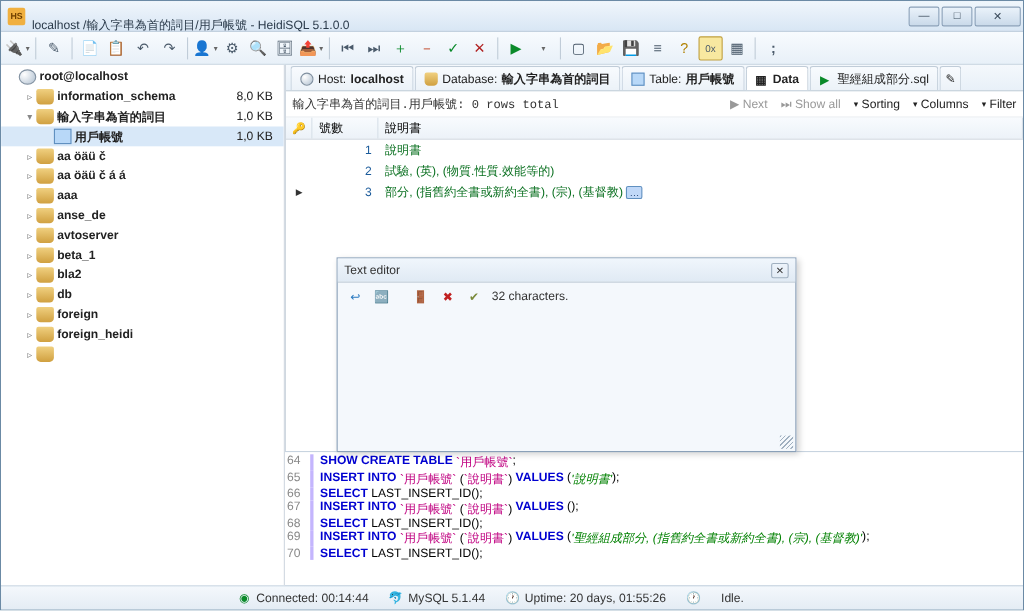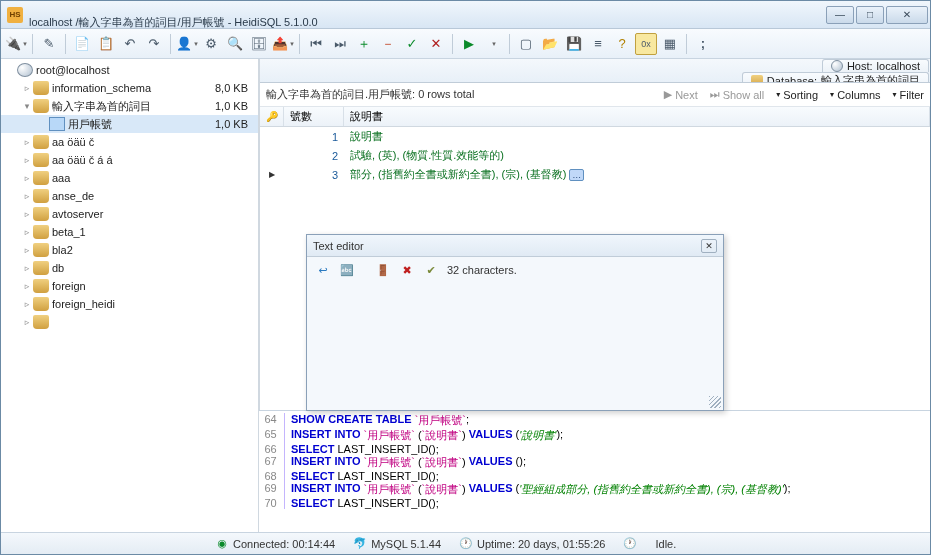--- a/index.html
+++ b/index.html
@@ -17,53 +17,53 @@
 .toolbar { height: 30px; background: linear-gradient(#f8fbfe, #e8f0f8); display: flex; align-items: center; padding: 0 4px; border-bottom: 1px solid #c8d4e0; gap: 2px; }
 .tbtn { width: 22px; height: 22px; display: flex; align-items: center; justify-content: center; border-radius: 2px; color: #4a5a6a; font-size: 13px; }
 .tbtn.dd::after { content: "▾"; font-size: 7px; margin-left: 2px; color: #666; }
 .tsep { width: 1px; height: 20px; background: #c0ccd8; margin: 0 3px; }
 .maingrid { flex: 1; display: grid; grid-template-columns: 258px 1fr; grid-template-rows: 1fr 122px; background: #fff; min-height: 0; }
 .sidebar { grid-row: 1 / 3; border-right: 1px solid #d0d8e0; overflow: hidden; background: #fff; position: relative; }
 .tree { padding: 2px 0; }
 .tree-row { display: flex; align-items: center; height: 18px; padding: 0 4px; }
 .tree-row .exp { width: 12px; color: #888; font-size: 9px; text-align: center; }
 .tree-row .ico { width: 16px; height: 14px; margin-right: 3px; }
-.tree-row .lbl { flex: 1; color: #222; }
+.tree-row .lbl { flex: 1; color: #222; font-weight: bold; }
 .tree-row .sz { color: #222; padding-right: 6px; }
 .tree-row.sel { background: #d8e8f8; }
 .ico-server { background: radial-gradient(circle at 30% 30%, #fff, #b0c0d0); border-radius: 50%; border: 1px solid #8090a0; }
 .ico-db { background: linear-gradient(#f0d080, #d0a040); border-radius: 2px 2px 4px 4px; }
 .ico-table { background: #b8d8f8; border: 1px solid #6090c0; }
 .main { display: flex; flex-direction: column; border-left: 1px solid #d0d8e0; min-height: 0; overflow: hidden; }
-.tabs { height: 24px; background: linear-gradient(#f4f8fc, #e8f0f8); display: flex; align-items: flex-end; border-bottom: 1px solid #c0ccd8; padding-left: 4px; overflow: hidden; flex-direction: column; }
+.tabs { height: 24px; background: linear-gradient(#f4f8fc, #e8f0f8); display: flex; align-items: flex-end; border-bottom: 1px solid #c0ccd8; padding-left: 4px; overflow: hidden; }
 .tab { height: 22px; background: linear-gradient(#f8fbfe, #ecf2f8); border: 1px solid #c0ccd8; border-bottom: none; border-radius: 3px 3px 0 0; padding: 0 8px; display: flex; align-items: center; gap: 4px; margin-right: 1px; color: #222; white-space: nowrap; }
 .tab .ticon { width: 12px; height: 12px; }
 .tab.active { background: #fff; font-weight: bold; }
-.tab .bold { font-weight: normal; }
+.tab .bold { font-weight: bold; }
 .databar { height: 24px; display: flex; align-items: center; padding: 0 6px; gap: 12px; border-bottom: 1px solid #e0e6ec; color: #333; }
-.databar .info { flex: 1; }
+.databar .info { flex: 1; font-family: Liberation Mono, monospace; }
 .databar .ctrl { display: flex; align-items: center; gap: 3px; color: #999; }
 .databar .ctrl.act { color: #222; }
 .datagrid { flex: 1; background: #fff; position: relative; }
 .gridhead { height: 20px; display: flex; background: linear-gradient(#f8fbfe, #ecf2f8); border-bottom: 1px solid #d0d8e0; }
 .gh { border-right: 1px solid #d8e0e8; padding: 0 6px; display: flex; align-items: center; }
 .gh.icon { width: 24px; }
 .gh.c1 { width: 60px; }
 .gh.c2 { flex: 1; }
 .gkey { color: #d0a020; font-size: 10px; }
 .grow { height: 19px; display: flex; align-items: center; }
 .gc { padding: 0 6px; display: flex; align-items: center; }
 .gc.icon { width: 24px; justify-content: center; }
 .gc.c1 { width: 60px; justify-content: flex-end; color: #1a5a9a; font-weight: 500; }
 .gc.c2 { flex: 1; color: #0a7020; }
 .gc.c2 .more { display: inline-block; background: #c0d8f8; border: 1px solid #6090c0; padding: 0 2px; margin-left: 3px; font-size: 9px; color: #2a4a7a; border-radius: 2px; }
 .grow.sel .gc.icon::before { content: "▶"; font-size: 8px; color: #333; }
 .sqlpane { grid-column: 2; border-top: 1px solid #c8d4e0; background: #fff; overflow: auto; font-family: "Courier New", monospace; font-size: 12px; padding: 2px 0 2px 2px; }
 .sqlline { display: flex; white-space: pre; }
-.ln { width: 24px; text-align: center; color: #888; padding-right: 4px; border-right: 1px solid #c4b5fd; margin-right: 6px; }
+.ln { width: 24px; text-align: left; color: #888; padding-right: 4px; border-right: 3px solid #c4b5fd; margin-right: 6px; }
 .kw { color: #0000d0; font-weight: bold; }
 .id { color: #c00080; }
 .str { color: #008000; font-style: italic; }
 .op { color: #000; }
 .statusbar { height: 22px; background: linear-gradient(#f4f8fc, #e4ecf4); border-top: 1px solid #c8d4e0; display: flex; align-items: center; padding: 0 6px; gap: 18px; color: #333; }
 .statusbar .sico { width: 14px; height: 14px; display: inline-flex; align-items: center; justify-content: center; }
 .statusbar .cell { display: flex; align-items: center; gap: 4px; }
 .statusbar .spacer { flex: 1; }
 .texteditor { position: absolute; left: 306px; top: 234px; width: 418px; height: 177px; background: #f4f8fc; border: 1px solid #8aa0b8; box-shadow: 2px 2px 6px rgba(0,0,0,.2); display: flex; flex-direction: column; }
 .te-title { height: 22px; background: linear-gradient(#f0f6fc, #e0eaf4); display: flex; align-items: center; padding: 0 6px; color: #333; border-bottom: 1px solid #c0ccd8; }

